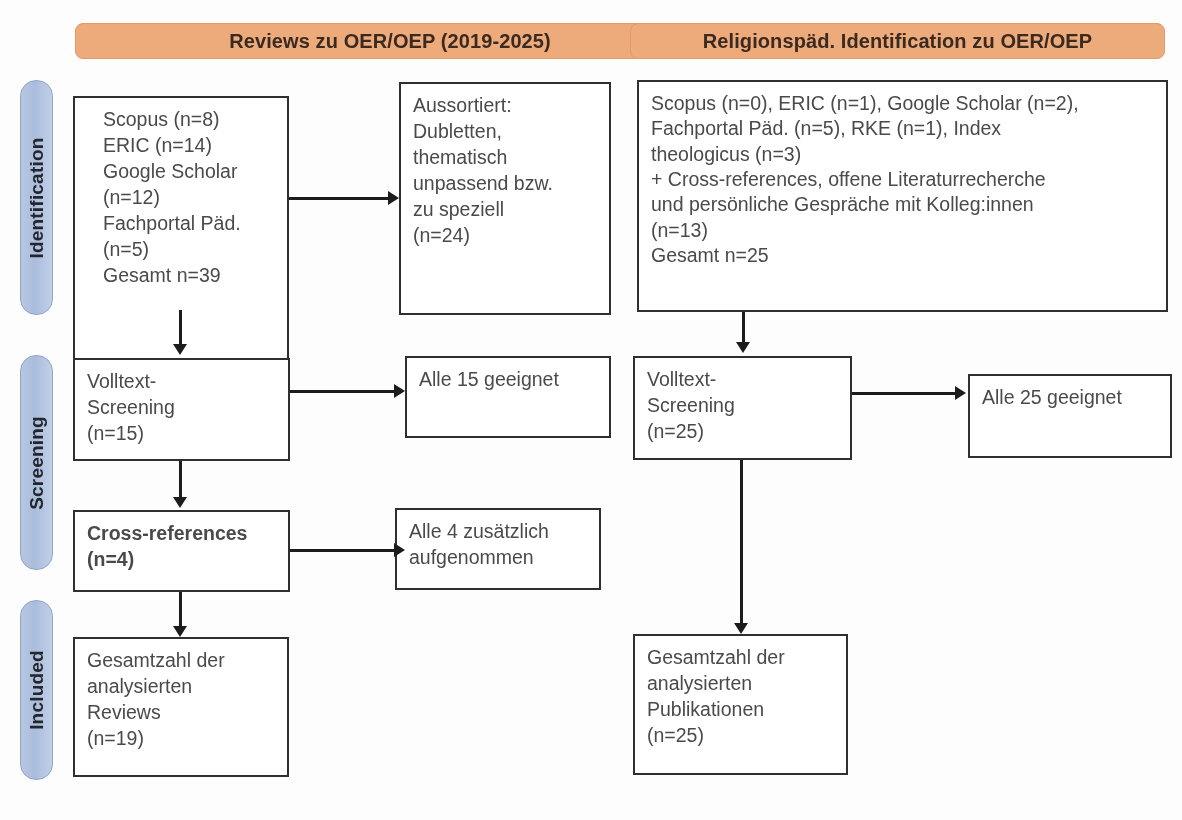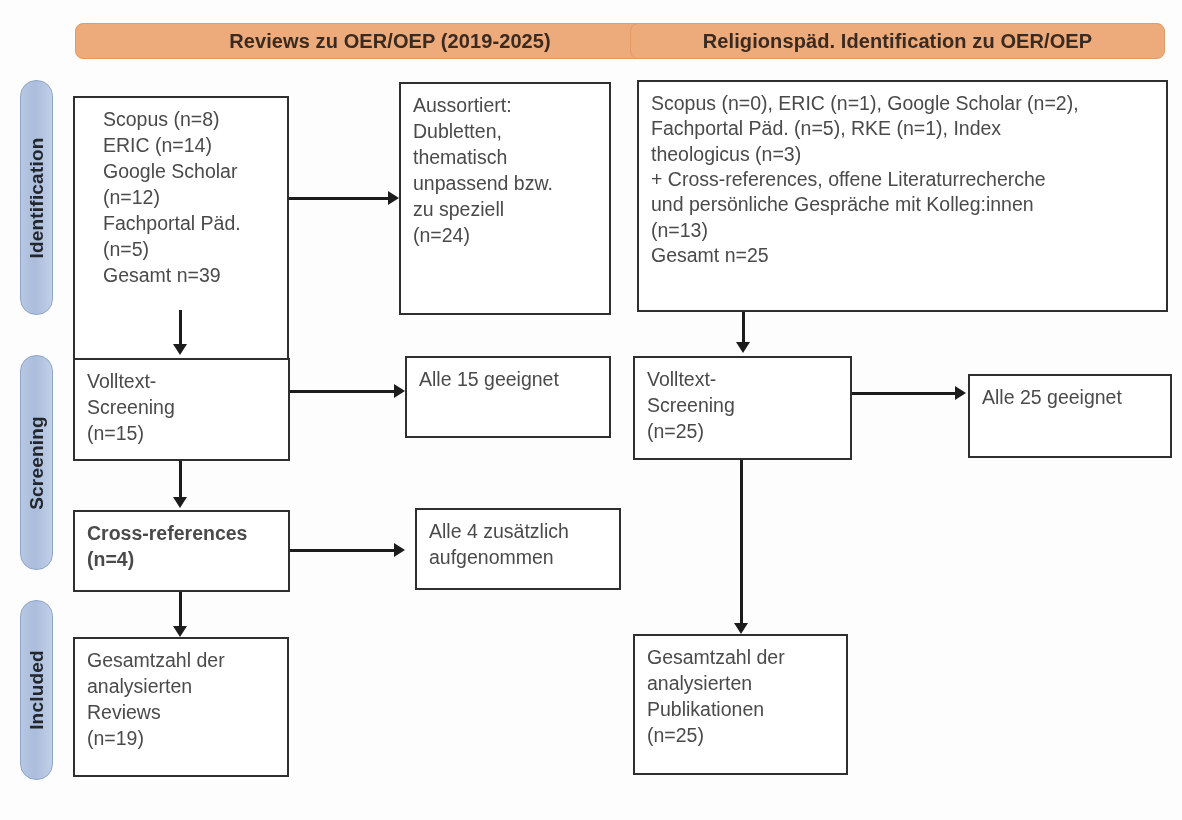--- a/index.html
+++ b/index.html
@@ -147,21 +147,21 @@
 
   <div class="ln h" style="left:290px; top:390px; width:106px;"></div>
   <div class="arrow-right" style="left:394px; top:384px;"></div>
 
   <div class="ln v" style="left:179px; top:461px; height:38px;"></div>
   <div class="arrow-down" style="left:173px; top:497px;"></div>
 
   <div class="box" style="left:73px; top:510px; width:217px; height:82px;font-weight:bold;">Cross-references
 (n=4)</div>
 
-  <div class="box" style="left:415px; top:508px; width:206px; height:82px;">Alle 4 zusätzlich
+  <div class="box" style="left:395px; top:508px; width:206px; height:82px;">Alle 4 zusätzlich
 aufgenommen</div>
 
   <div class="ln h" style="left:290px; top:549px; width:106px;"></div>
   <div class="arrow-right" style="left:394px; top:543px;"></div>
 
   <div class="ln v" style="left:179px; top:592px; height:36px;"></div>
   <div class="arrow-down" style="left:173px; top:626px;"></div>
 
   <div class="box" style="left:73px; top:637px; width:216px; height:140px;">Gesamtzahl der
 analysierten

